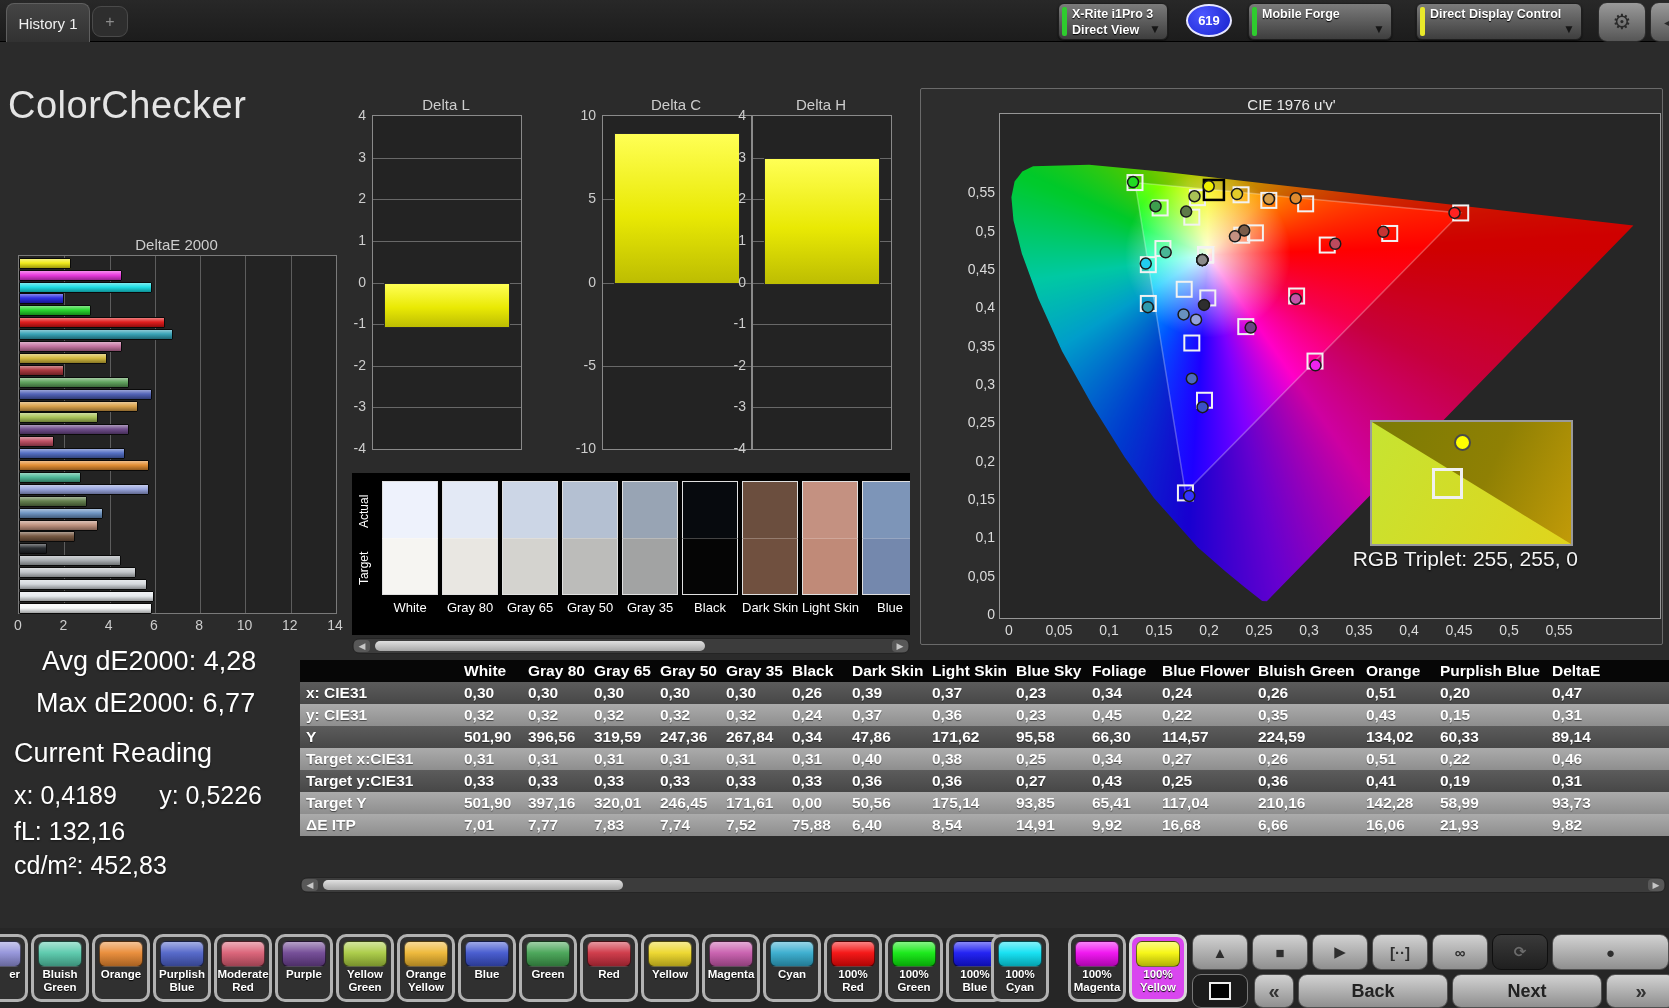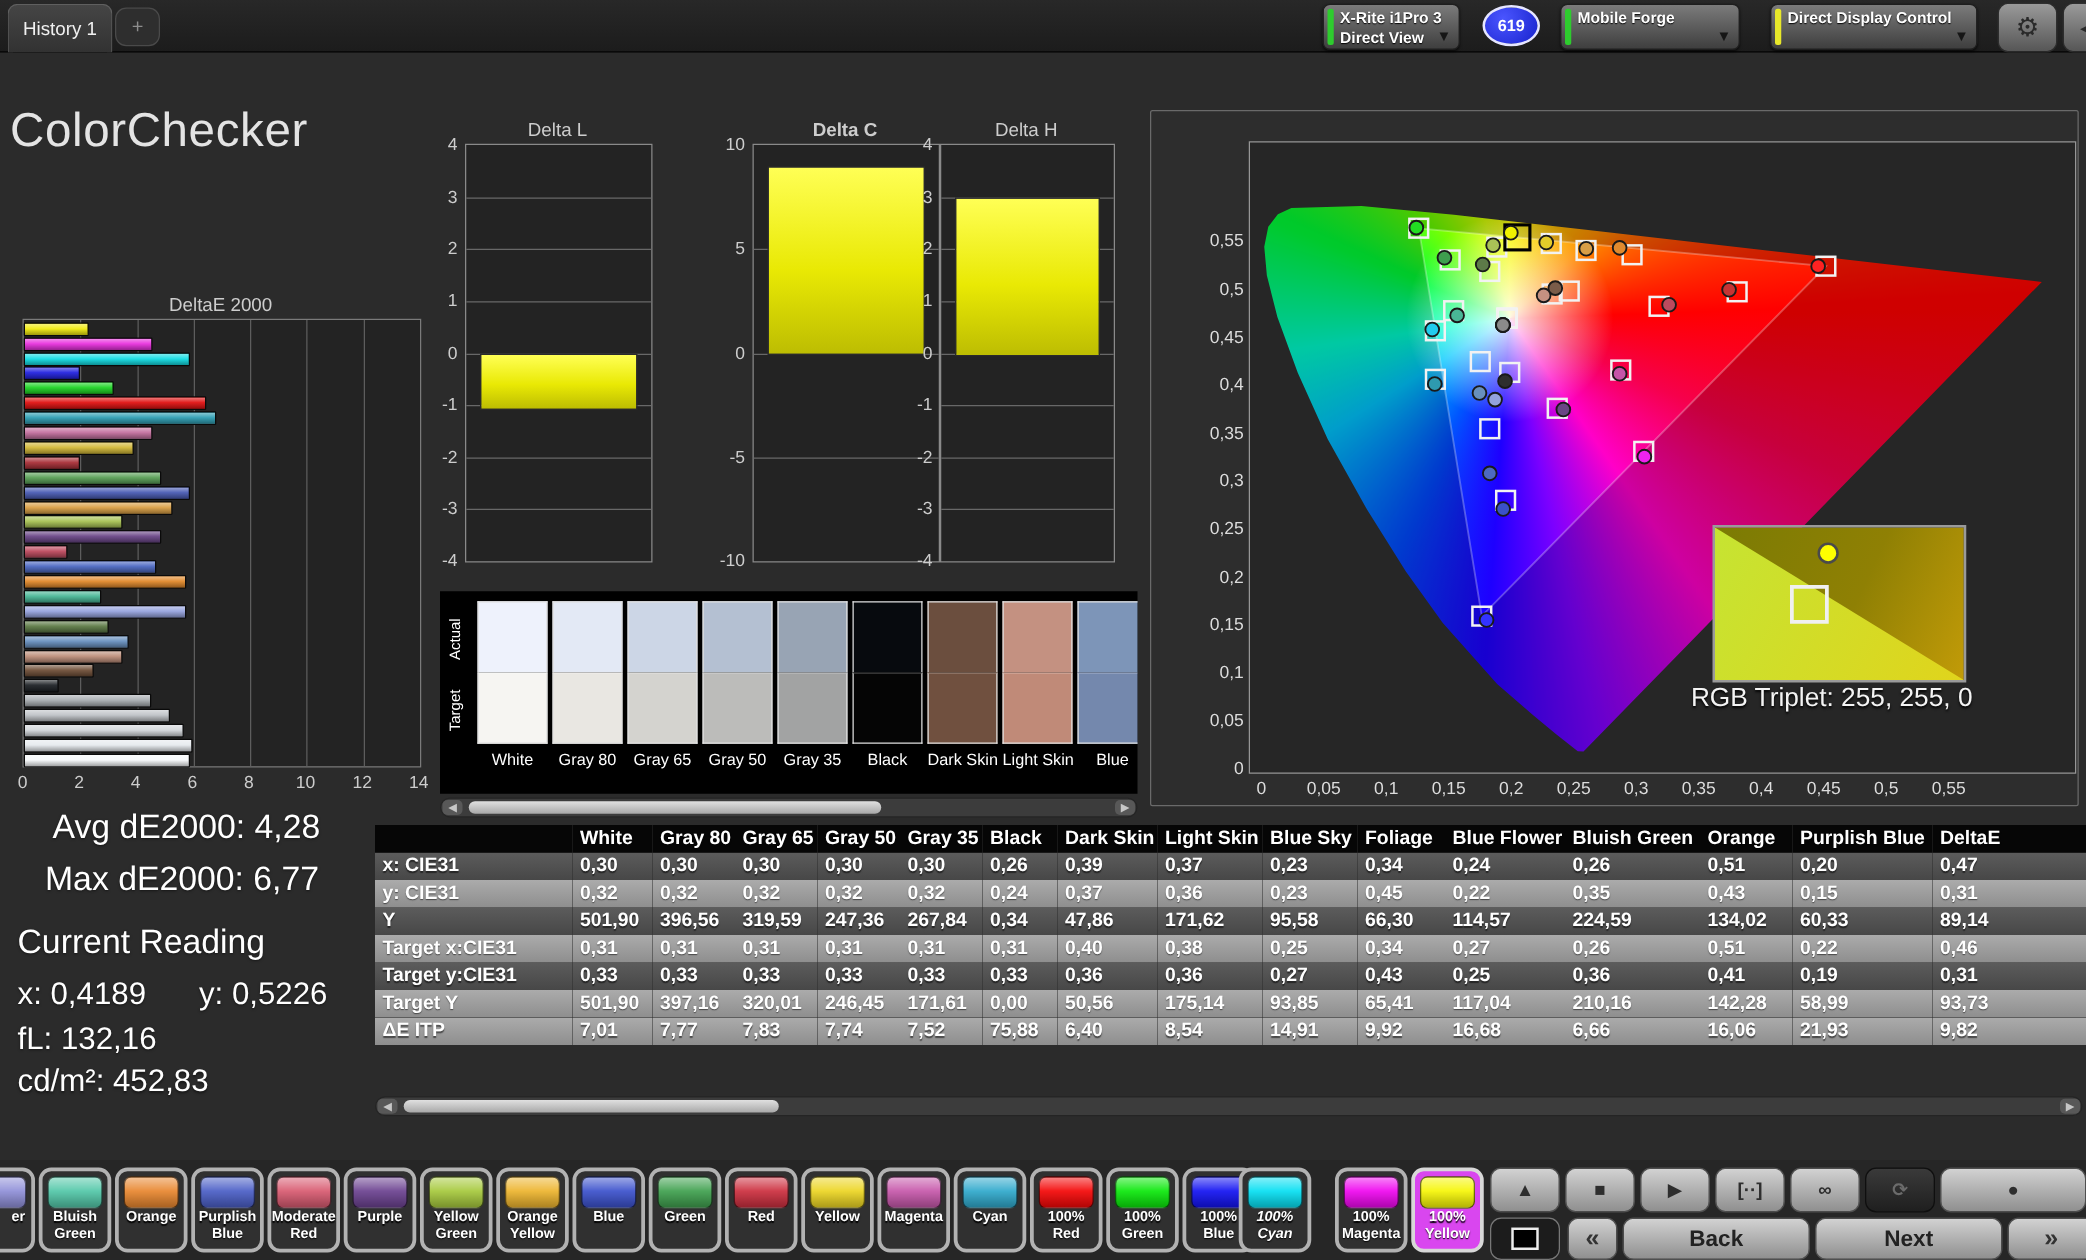--- a/index.html
+++ b/index.html
@@ -244,21 +244,21 @@
       </div>
       <div class="dlab" style="left: 334px; top: 115px;">4</div>
       <div class="dlab" style="left: 334px; top: 156.625px;">3</div>
       <div class="dlab" style="left: 334px; top: 198.25px;">2</div>
       <div class="dlab" style="left: 334px; top: 239.875px;">1</div>
       <div class="dlab" style="left: 334px; top: 281.5px;">0</div>
       <div class="dlab" style="left: 334px; top: 323.125px;">-1</div>
       <div class="dlab" style="left: 334px; top: 364.75px;">-2</div>
       <div class="dlab" style="left: 334px; top: 406.375px;">-3</div>
       <div class="dlab" style="left: 334px; top: 448px;">-4</div>
-      <div class="dtitle" style="left: 602px; width: 148px; font-weight: bold;">Delta C</div>
+      <div class="dtitle" style="left: 602px; width: 148px;">Delta C</div>
       <div class="dplot" style="left: 602px; width: 148px;">
         <div class="hgrid" style="top: 83.25px;"></div>
         <div class="hgrid" style="top: 166.5px;"></div>
         <div class="hgrid" style="top: 249.75px;"></div>
         <div class="dbar" style="top: 16.65px; height: 149.85px;"></div>
       </div>
       <div class="dlab" style="left: 564px; top: 115px;">10</div>
       <div class="dlab" style="left: 564px; top: 198.25px;">5</div>
       <div class="dlab" style="left: 564px; top: 281.5px;">0</div>
       <div class="dlab" style="left: 564px; top: 364.75px;">-5</div>
@@ -522,20 +522,21 @@
         </tbody>
       </table>
   </div>
   <div class="sbar" id="tb-sbar" style="left:300px;top:877px;width:1366px;">
     <div class="sbtn" style="left:1px;">◀</div>
     <div class="sthumb" style="left:22px;width:300px;"></div>
     <div class="sbtn" style="right:1px;">▶</div>
   </div>
 
   <div id="cie">
+    <div id="cie-title">CIE 1976 u'v'</div>
     <div id="cie-plot">
       <div id="cie-conic" style="background: conic-gradient(at 207.8px 140.814px, rgb(248, 248, 0) 0deg, rgb(255, 145, 0) 45deg, rgb(255, 0, 0) 88deg, rgb(246, 0, 76) 115deg, rgb(255, 0, 200) 145deg, rgb(125, 0, 255) 168deg, rgb(30, 0, 255) 184deg, rgb(0, 85, 255) 208deg, rgb(0, 200, 255) 238deg, rgb(0, 255, 208) 262deg, rgb(0, 255, 64) 292deg, rgb(125, 255, 0) 324deg, rgb(216, 255, 0) 346deg, rgb(248, 248, 0) 360deg); clip-path: polygon(266.8px 487.268px, 262.2px 487.038px, 244.7px 473.155px, 226.1px 457.892px, 197.7px 433.194px, 154.1px 384.183px, 124.7px 343.225px, 92.8px 292.296px, 62.1px 237.149px, 38.2px 184.226px, 21.9px 139.663px, 13.5px 106.452px, 11.4px 83.3656px, 14.6px 67.4887px, 22.3px 57.441px, 33.1px 52.3021px, 89.2px 50.8448px, 163.1px 57.7478px, 272.3px 70.1732px, 413.5px 86.3569px, 530.3px 99.7027px, 633.4px 111.515px);"></div>
       <div id="cie-tri" style="background: conic-gradient(at 207.8px 140.814px, rgb(248, 248, 0) 0deg, rgb(255, 145, 0) 45deg, rgb(255, 0, 0) 88deg, rgb(246, 0, 76) 115deg, rgb(255, 0, 200) 145deg, rgb(125, 0, 255) 168deg, rgb(30, 0, 255) 184deg, rgb(0, 85, 255) 208deg, rgb(0, 200, 255) 238deg, rgb(0, 255, 208) 262deg, rgb(0, 255, 64) 292deg, rgb(125, 255, 0) 324deg, rgb(216, 255, 0) 346deg, rgb(248, 248, 0) 360deg); clip-path: polygon(460.7px 98.9357px, 135px 68.5625px, 185.4px 378.891px);"></div>
       <div id="cie-glow" style="background: radial-gradient(115px at 207.8px 140.814px, rgba(255, 255, 255, 0.9), rgba(255, 255, 255, 0) 72%); clip-path: polygon(266.8px 487.268px, 262.2px 487.038px, 244.7px 473.155px, 226.1px 457.892px, 197.7px 433.194px, 154.1px 384.183px, 124.7px 343.225px, 92.8px 292.296px, 62.1px 237.149px, 38.2px 184.226px, 21.9px 139.663px, 13.5px 106.452px, 11.4px 83.3656px, 14.6px 67.4887px, 22.3px 57.441px, 33.1px 52.3021px, 89.2px 50.8448px, 163.1px 57.7478px, 272.3px 70.1732px, 413.5px 86.3569px, 530.3px 99.7027px, 633.4px 111.515px);"></div>
       <svg id="cie-svg" viewBox="0 0 660 504">
           <polygon points="460.7,98.9357 135,68.5625 185.4,378.8907" fill="none" stroke="rgba(255,255,255,.28)" stroke-width="1.5"></polygon>
           <rect x="198.08359621451103" y="133.19558359621448" width="15" height="15" fill="none" stroke="#f2f2f2" stroke-width="2"></rect>
           <rect x="198.08359621451103" y="133.19558359621448" width="15" height="15" fill="none" stroke="#f2f2f2" stroke-width="2"></rect>
           <rect x="198.08359621451103" y="133.19558359621448" width="15" height="15" fill="none" stroke="#f2f2f2" stroke-width="2"></rect>
           <rect x="198.08359621451103" y="133.19558359621448" width="15" height="15" fill="none" stroke="#f2f2f2" stroke-width="2"></rect>
@@ -696,21 +697,21 @@
           <div class="plabel">100% Red</div>
         </div>
         <div class="patch" style="left: 885px;">
           <div class="pill" style="background-color: rgb(10, 232, 10);"></div>
           <div class="plabel">100% Green</div>
         </div>
         <div class="patch" style="left: 946px;">
           <div class="pill" style="background-color: rgb(18, 18, 242);"></div>
           <div class="plabel">100% Blue</div>
         </div>
-        <div class="patch" style="left: 991px; font-style: italic;">
+        <div class="patch" style="left: 991px;">
           <div class="pill" style="background-color: rgb(6, 223, 242);"></div>
           <div class="plabel">100% Cyan</div>
         </div>
         <div class="patch" style="left: 1068px;">
           <div class="pill" style="background-color: rgb(239, 6, 239);"></div>
           <div class="plabel">100% Magenta</div>
         </div>
         <div class="patch selected" style="left: 1129px;">
           <div class="pill" style="background-color: rgb(246, 246, 6);"></div>
           <div class="plabel">100% Yellow</div>

